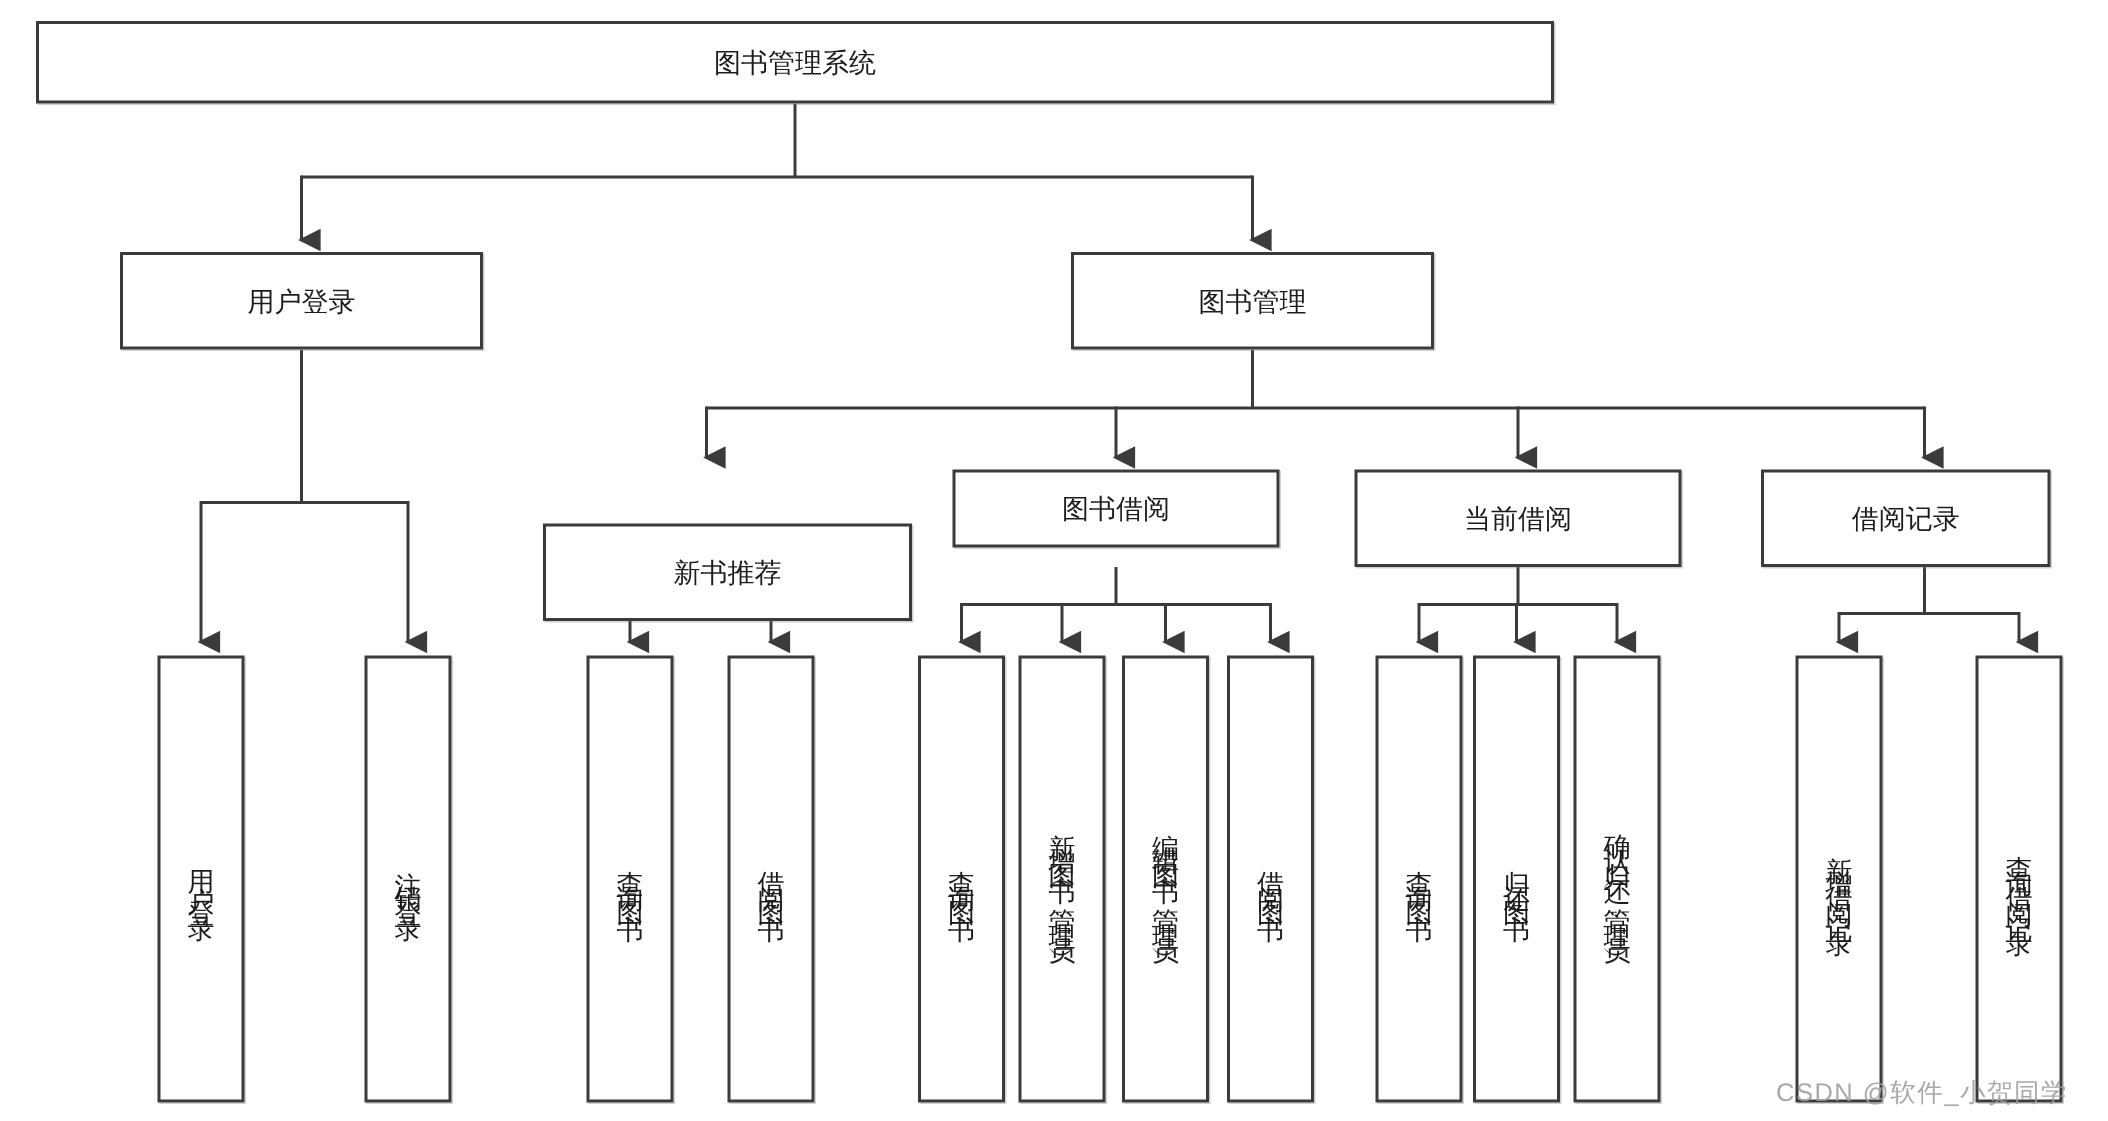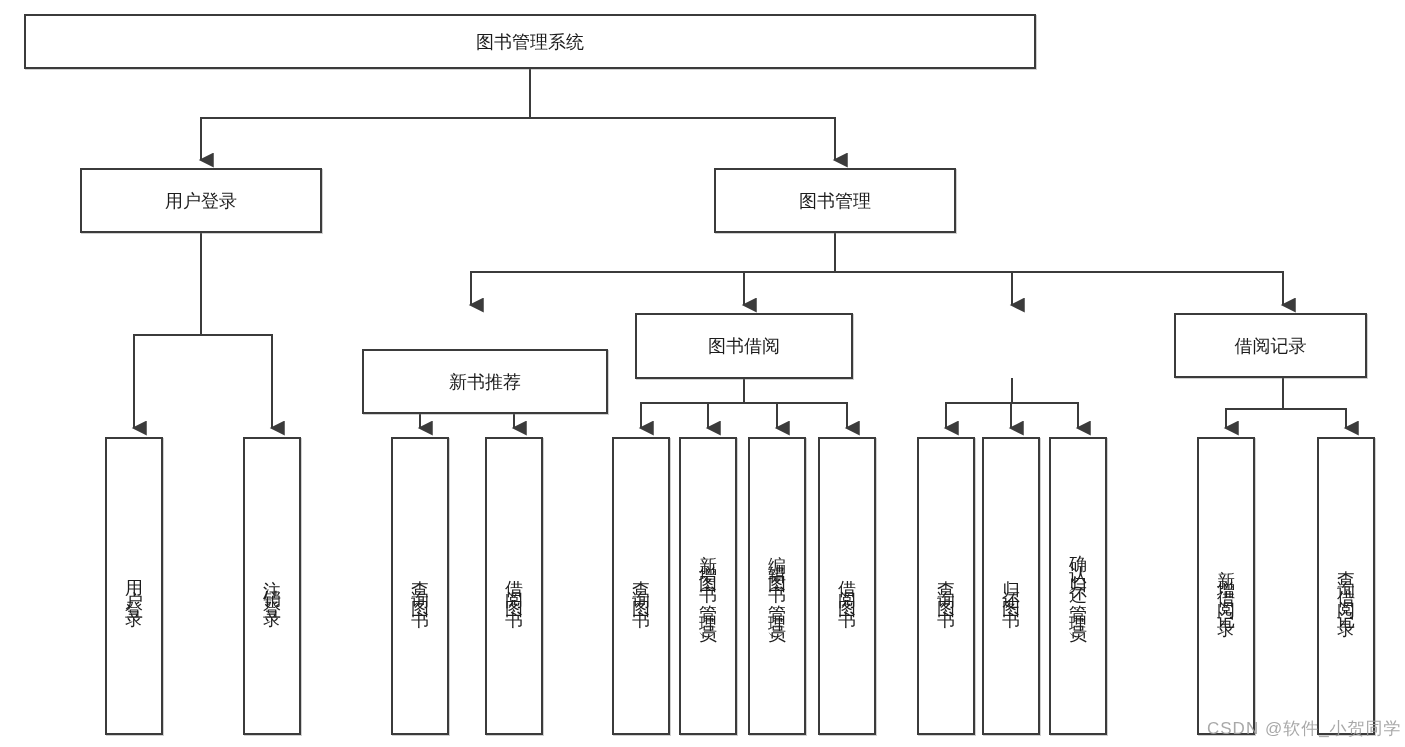--- a/index.html
+++ b/index.html
@@ -31,21 +31,20 @@
     color:#1c1c1c;
   }
   #watermark{
     position:absolute;
     left:1184px;top:717px;
     font-size:17px;
     color:rgba(158,158,158,.9);
     letter-spacing:1px;
     white-space:nowrap;
     z-index:5;
-    margin-left:23px;
   }
 </style>
 </head>
 <body>
 
 <div id="stage">
 
   <svg id="connectors" viewBox="0 0 1405 747" xmlns="http://www.w3.org/2000/svg">
     <defs>
       <marker id="arrow" viewBox="0 0 10 10" refX="5" refY="8.5" markerWidth="7.5" markerHeight="8.5" orient="auto">
@@ -103,22 +102,25 @@
   <div class="box" style="left:80px;top:168px;width:242px;height:65px;">
     <span>用户登录</span>
   </div>
   <div class="box" style="left:714px;top:168px;width:242px;height:65px;justify-content:center;">
     <span>图书管理</span>
   </div>
 
   <div class="box" style="left:362px;top:313px;width:246px;height:65px;margin-top:36px;">
     <span>新书推荐</span>
   </div>
-  <div class="box" style="left:635px;top:313px;width:218px;height:66px;">
+  <div class="box" style="left:635px;top:313px;width:218px;height:52px;">
     <span>图书借阅</span>
+  </div>
+  <div class="box" style="left:903px;top:313px;width:218px;height:65px;">
+    <span>当前借阅</span>
   </div>
   <div class="box" style="left:1174px;top:313px;width:193px;height:65px;">
     <span>借阅记录</span>
   </div>
 
   <div class="box leaf" style="left:105px;top:437px;width:58px;height:298px;">
     <span class="vtext">用户登录</span>
   </div>
   <div class="box leaf" style="left:243px;top:437px;width:58px;height:298px;">
     <span class="vtext">注销登录</span>

